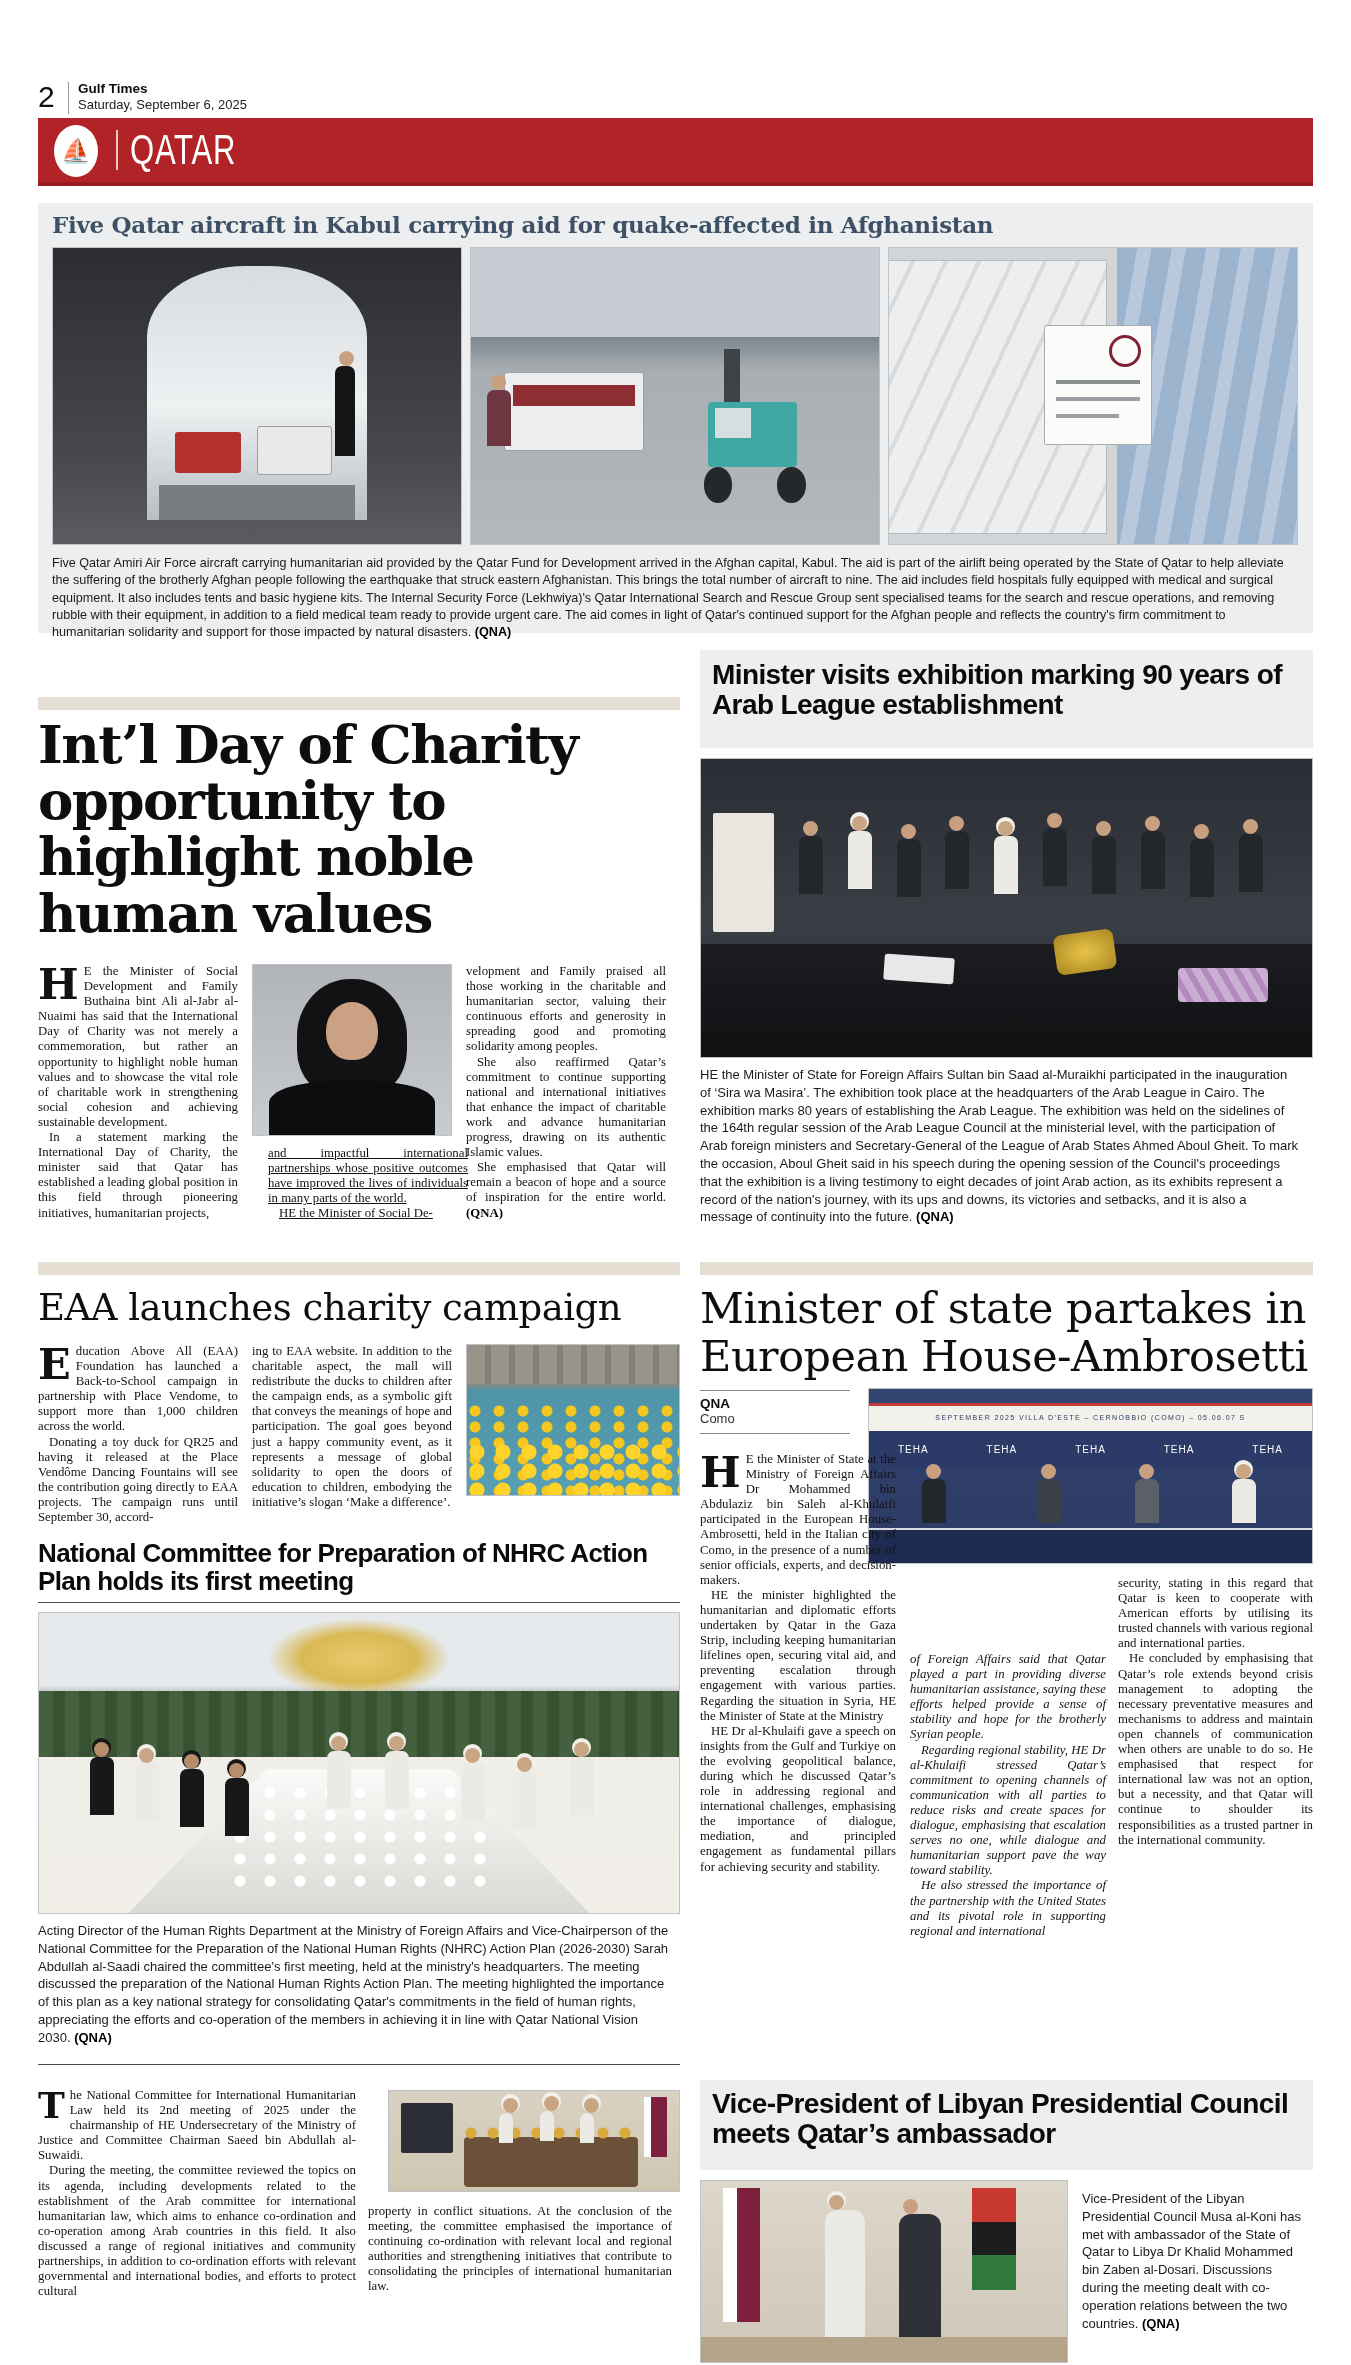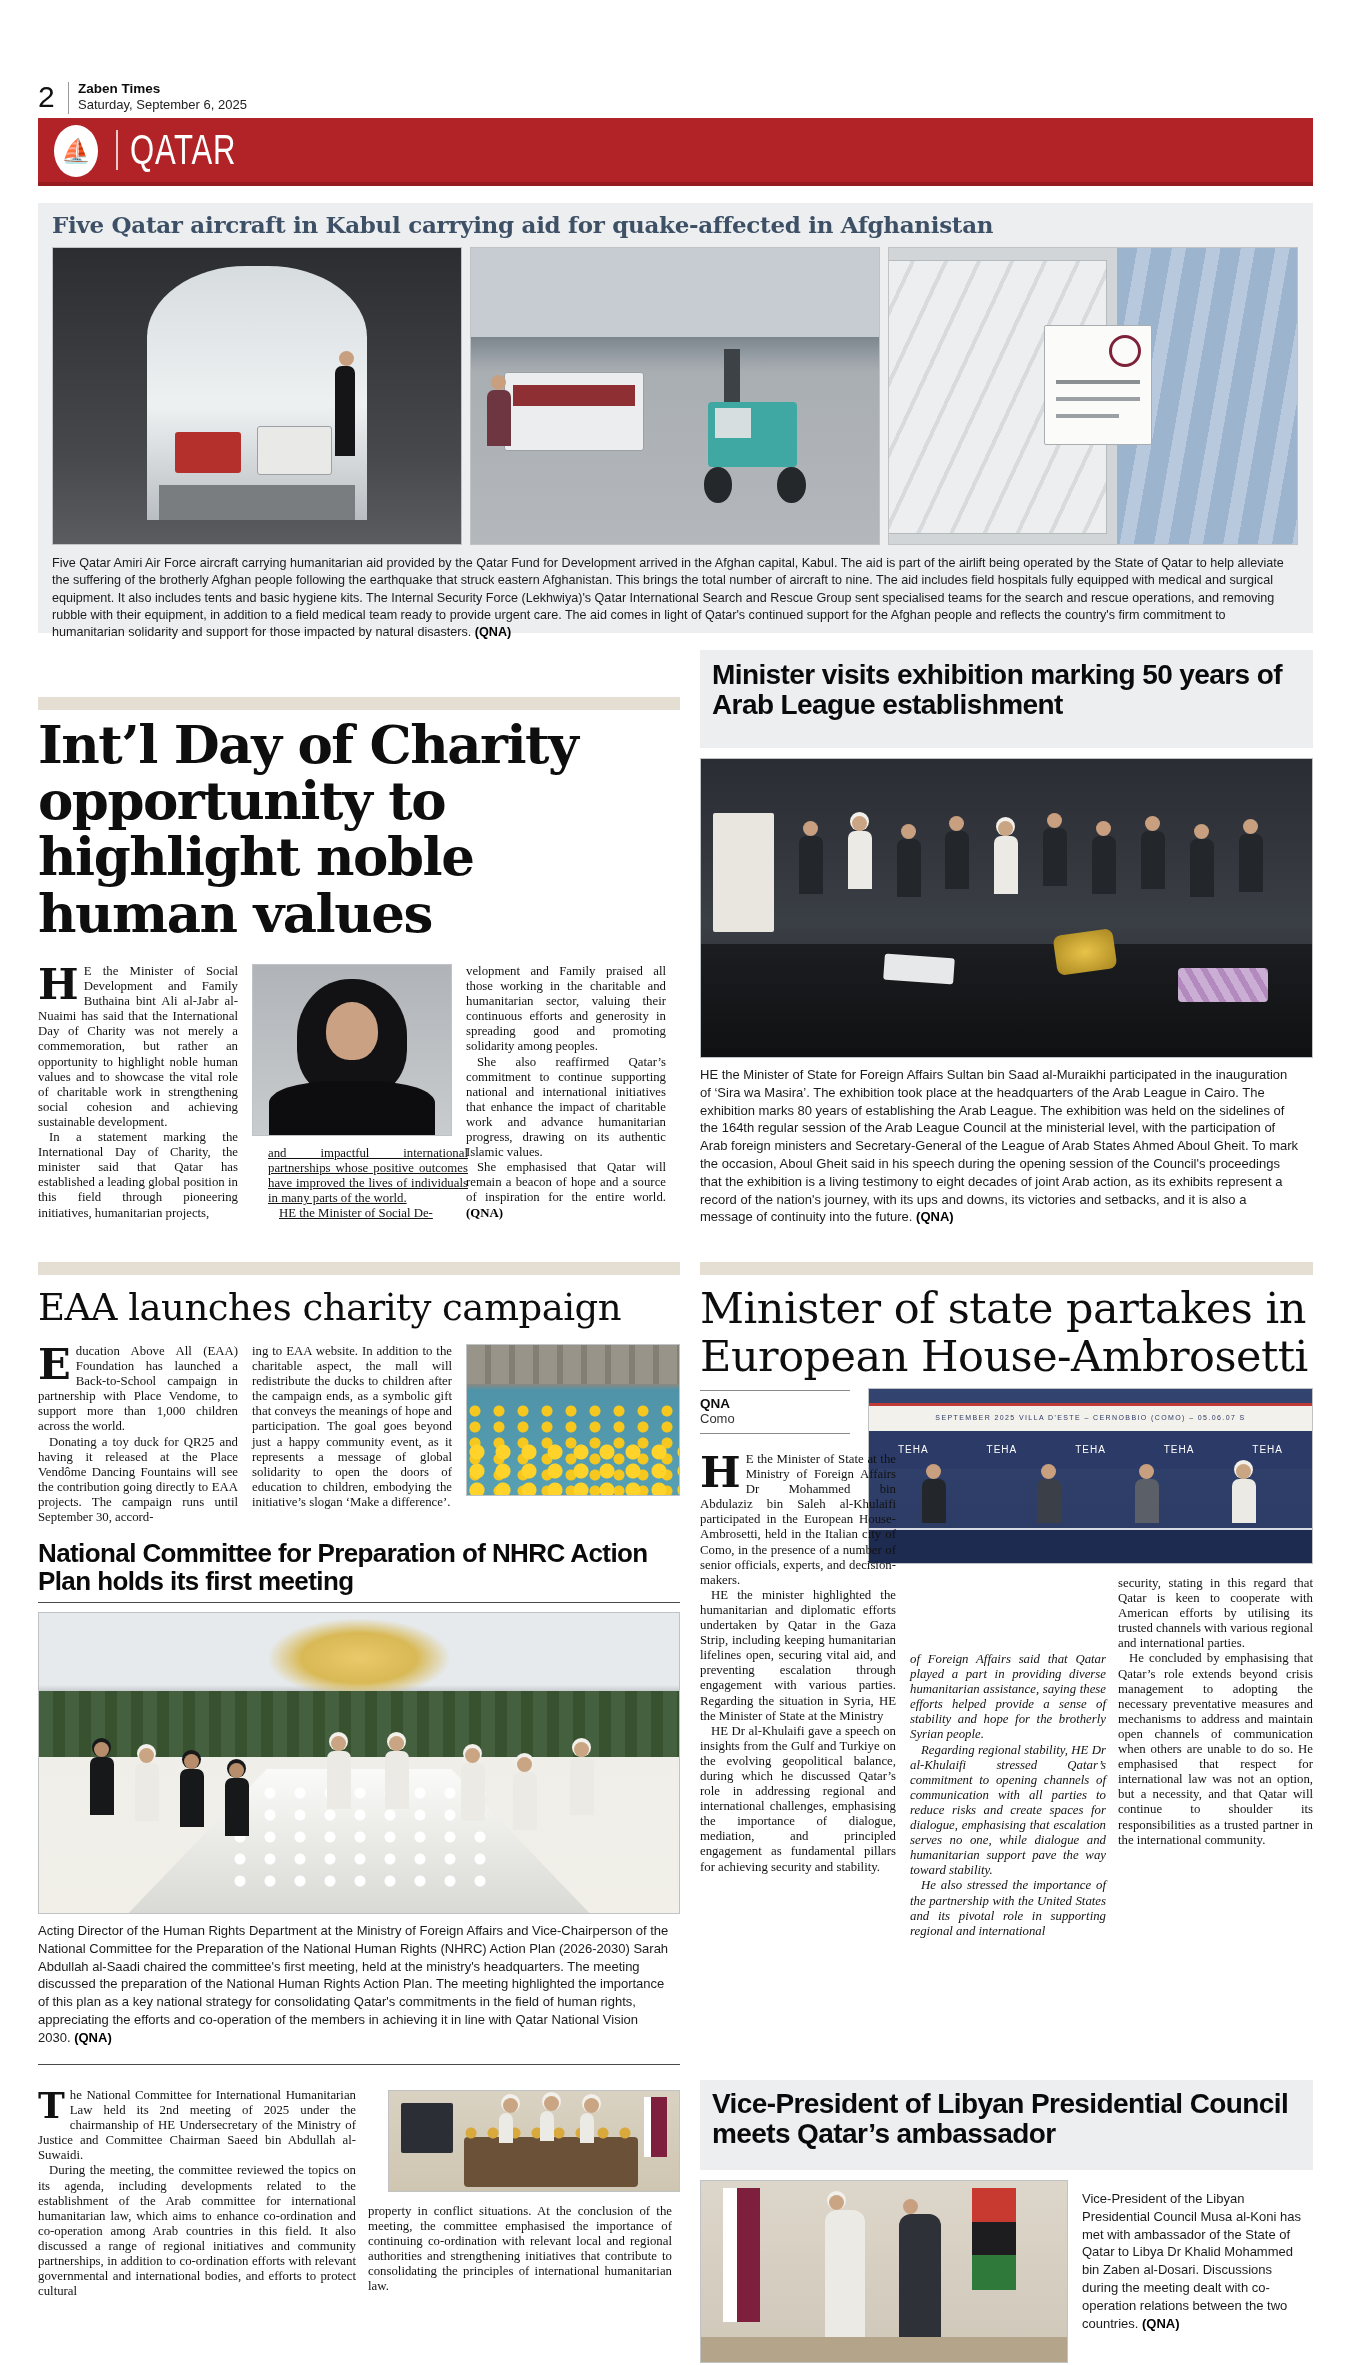--- a/index.html
+++ b/index.html
@@ -37,21 +37,21 @@
   .qatar-word{color:#fff;font-size:42px;letter-spacing:1px;transform:scaleX(0.74);transform-origin:left center;white-space:nowrap;}
 </style>
 </head>
 <body>
 
 <div class="page">
 
   <div class="abs" style="left:38px;top:80px;width:400px;height:36px;">
     <span class="abs" style="left:0;top:0;font-size:30px;color:#111;">2</span>
     <span class="abs" style="left:30px;top:2px;width:1px;height:32px;background:#9a9a9a;"></span>
-    <span class="abs" style="left:40px;top:1px;font-size:13.5px;font-weight:bold;color:#0c0c0c;">Zaben Times</span>
+    <span class="abs" style="left:40px;top:1px;font-size:13.5px;font-weight:bold;color:#0c0c0c;">Gulf Times</span>
     <span class="abs" style="left:40px;top:17px;font-size:13px;color:#222;">Saturday, September 6, 2025</span>
   </div>
 
   <div class="abs banner-red" style="left:38px;top:118px;width:1275px;height:64px;">
     <div class="abs" style="left:16px;top:7px;width:44px;height:52px;background:#fff;border-radius:50%;text-align:center;line-height:52px;font-size:24px;color:#222;">⛵</div>
     <div class="abs" style="left:78px;top:12px;width:2px;height:40px;background:#e8c9ca;"></div>
     <div class="abs qatar-word" style="left:92px;top:8px;">QATAR</div>
   </div>
 
   <div class="abs graybox" style="left:38px;top:203px;width:1275px;height:430px;">
@@ -115,21 +115,21 @@
     <p><span>HE the Minister of Social De-</span></p>
   </div>
 
   <div class="abs bodytext" style="left:466px;top:964px;width:200px;height:286px;">
     <p class="noind"><span>velopment and Family praised all those working in the charitable and humanitarian sector, valuing their continuous efforts and generosity in spreading good and promoting solidarity among peoples.</span></p>
     <p><span>She also reaffirmed Qatar’s commitment to continue supporting national and international initiatives that enhance the impact of charitable work and advance humanitarian progress, drawing on its authentic Islamic values.</span></p>
     <p><span>She emphasised that Qatar will remain a beacon of hope and a source of inspiration for the entire world.</span> <b class="credit">(QNA)</b></p>
   </div>
 
   <div class="abs graybox" style="left:700px;top:650px;width:613px;height:98px;">
-    <div class="abs slab" style="left:12px;top:10px;width:580px;font-size:28px;">Minister visits exhibition marking 50 years of Arab League establishment</div>
+    <div class="abs slab" style="left:12px;top:10px;width:580px;font-size:28px;">Minister visits exhibition marking 90 years of Arab League establishment</div>
   </div>
 
   <div class="ph" style="left:700px;top:758px;width:613px;height:300px;background:linear-gradient(#2a2d33,#3a3e45 55%,#24262a);">
     <div class="abs" style="left:2%;top:18%;width:10%;height:40%;background:#e8e6df;border-radius:2px;"></div>
     <div class="fig" style="left:16%;top:26%;"></div>
     <div class="fig w" style="left:24%;top:24%;"></div>
     <div class="fig" style="left:32%;top:27%;"></div>
     <div class="fig" style="left:40%;top:24%;"></div>
     <div class="fig w" style="left:48%;top:26%;"></div>
     <div class="fig" style="left:56%;top:23%;"></div>

